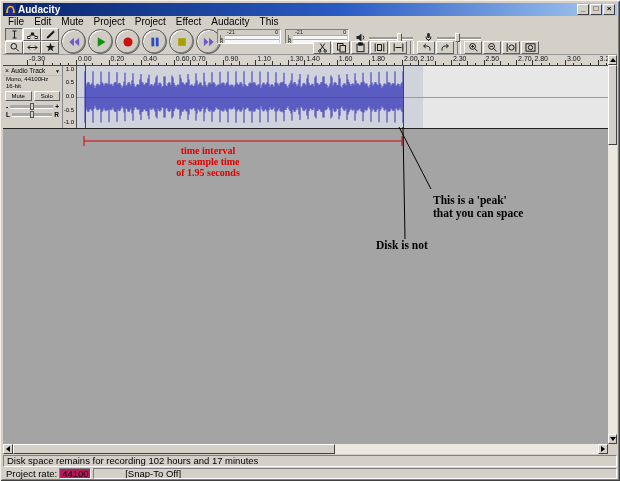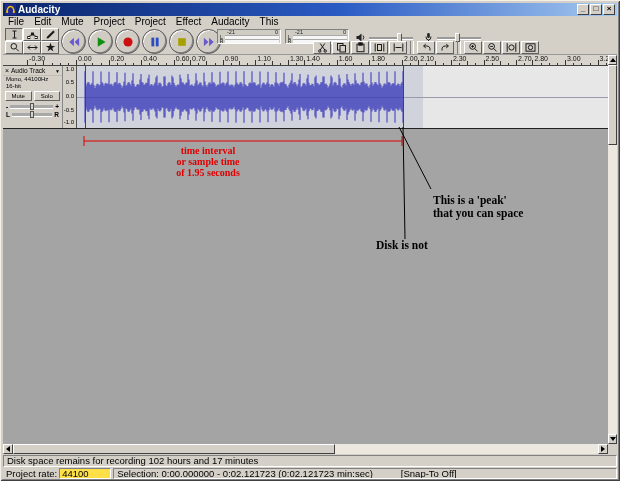--- a/index.html
+++ b/index.html
@@ -94,22 +94,22 @@
   .corner{position:absolute;left:608px;top:444px;width:9px;height:10px;background:#d4d0c8;}
   .tri-l{width:0;height:0;border-top:3px solid transparent;border-bottom:3px solid transparent;border-right:4px solid #000;}
   .tri-r{width:0;height:0;border-top:3px solid transparent;border-bottom:3px solid transparent;border-left:4px solid #000;}
   .tri-u{width:0;height:0;border-left:3px solid transparent;border-right:3px solid transparent;border-bottom:4px solid #000;}
   .tri-d{width:0;height:0;border-left:3px solid transparent;border-right:3px solid transparent;border-top:4px solid #000;}
   
   .status1{position:absolute;left:3px;top:455px;width:614px;height:12px;border:1px solid;border-color:#808080 #fff #fff #808080;
     box-sizing:border-box;font-size:9.5px;line-height:10px;padding-left:3px;color:#000;}
   .status2{position:absolute;left:3px;top:468px;width:614px;height:11px;display:flex;align-items:center;font-size:9.5px;gap:2px;color:#000;}
   .rate-label{padding-left:3px;white-space:nowrap;}
-  .rate-box{width:52px;height:11px;border:1px solid;border-color:#808080 #fff #fff #808080;box-sizing:border-box;
-    line-height:9px;padding-left:2px;background:#fde047;}
+  .rate-box{width:32px;height:11px;border:1px solid;border-color:#808080 #fff #fff #808080;box-sizing:border-box;
+    line-height:9px;padding-left:2px;background:#be185d;}
   .sel-panel{flex:1;height:11px;border:1px solid;border-color:#808080 #fff #fff #808080;box-sizing:border-box;
     line-height:9px;padding-left:3px;display:flex;background:#d4d0c8;white-space:nowrap;overflow:hidden;}
   .snap{margin-left:28px;}
 </style>
 </head>
 <body>
 
 <div class="window">
 
   <div class="titlebar">
@@ -572,18 +572,17 @@
         <i class="tri-r"></i>
       </div>
   </div>
   <div class="corner"></div>
 
   <div class="status1">Disk space remains for recording 102 hours and 17 minutes</div>
   <div class="status2">
     <span class="rate-label">Project rate:</span>
     <span class="rate-box">44100</span>
     <span class="sel-panel">
-      <span>Selection: 0:00.000000 - 0:02.121723 (0:02.121723 min:sec)</span>
       <span class="snap">[Snap-To Off]</span>
     </span>
   </div>
 
 </div>
 
 </body></html>

